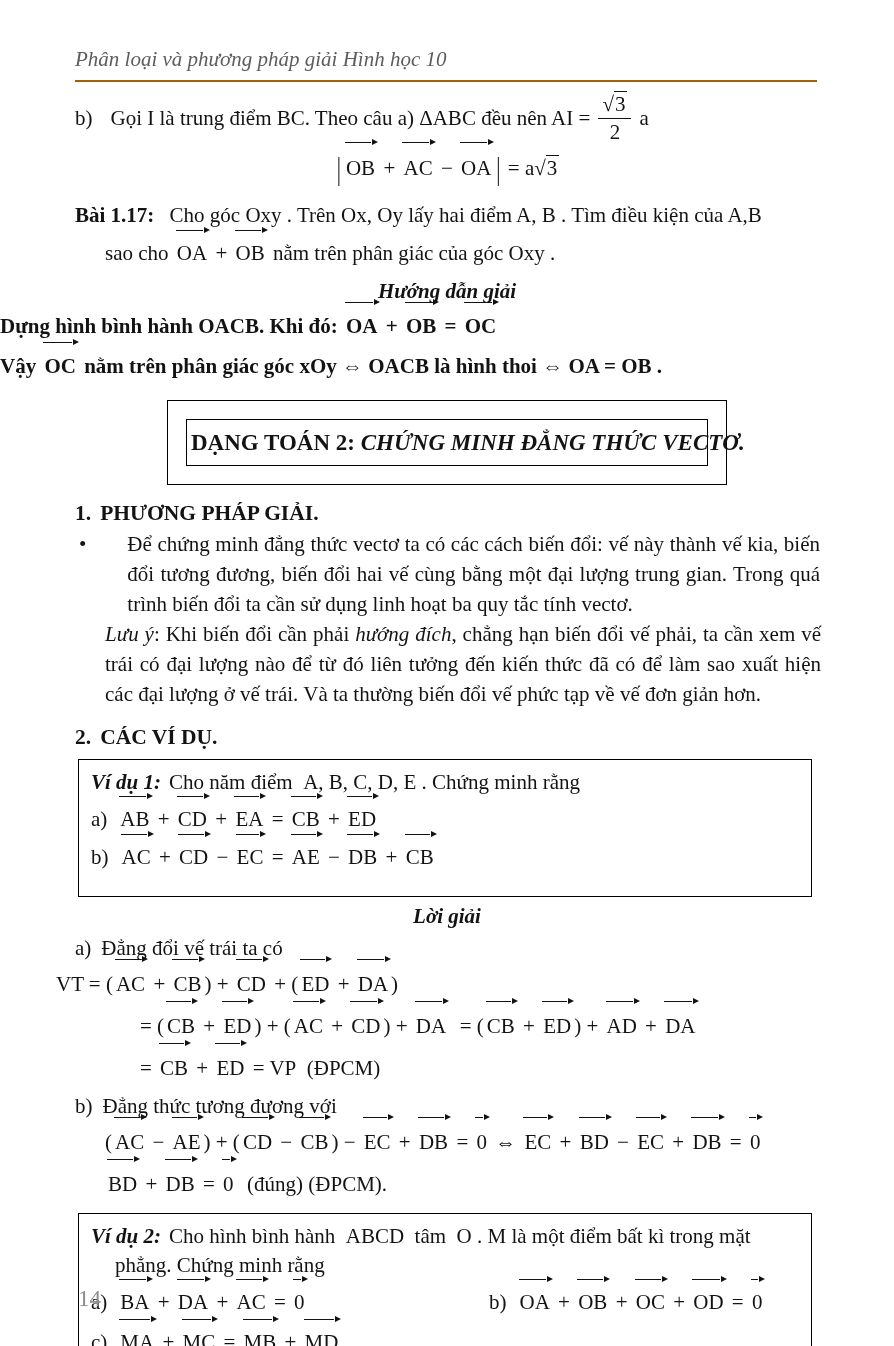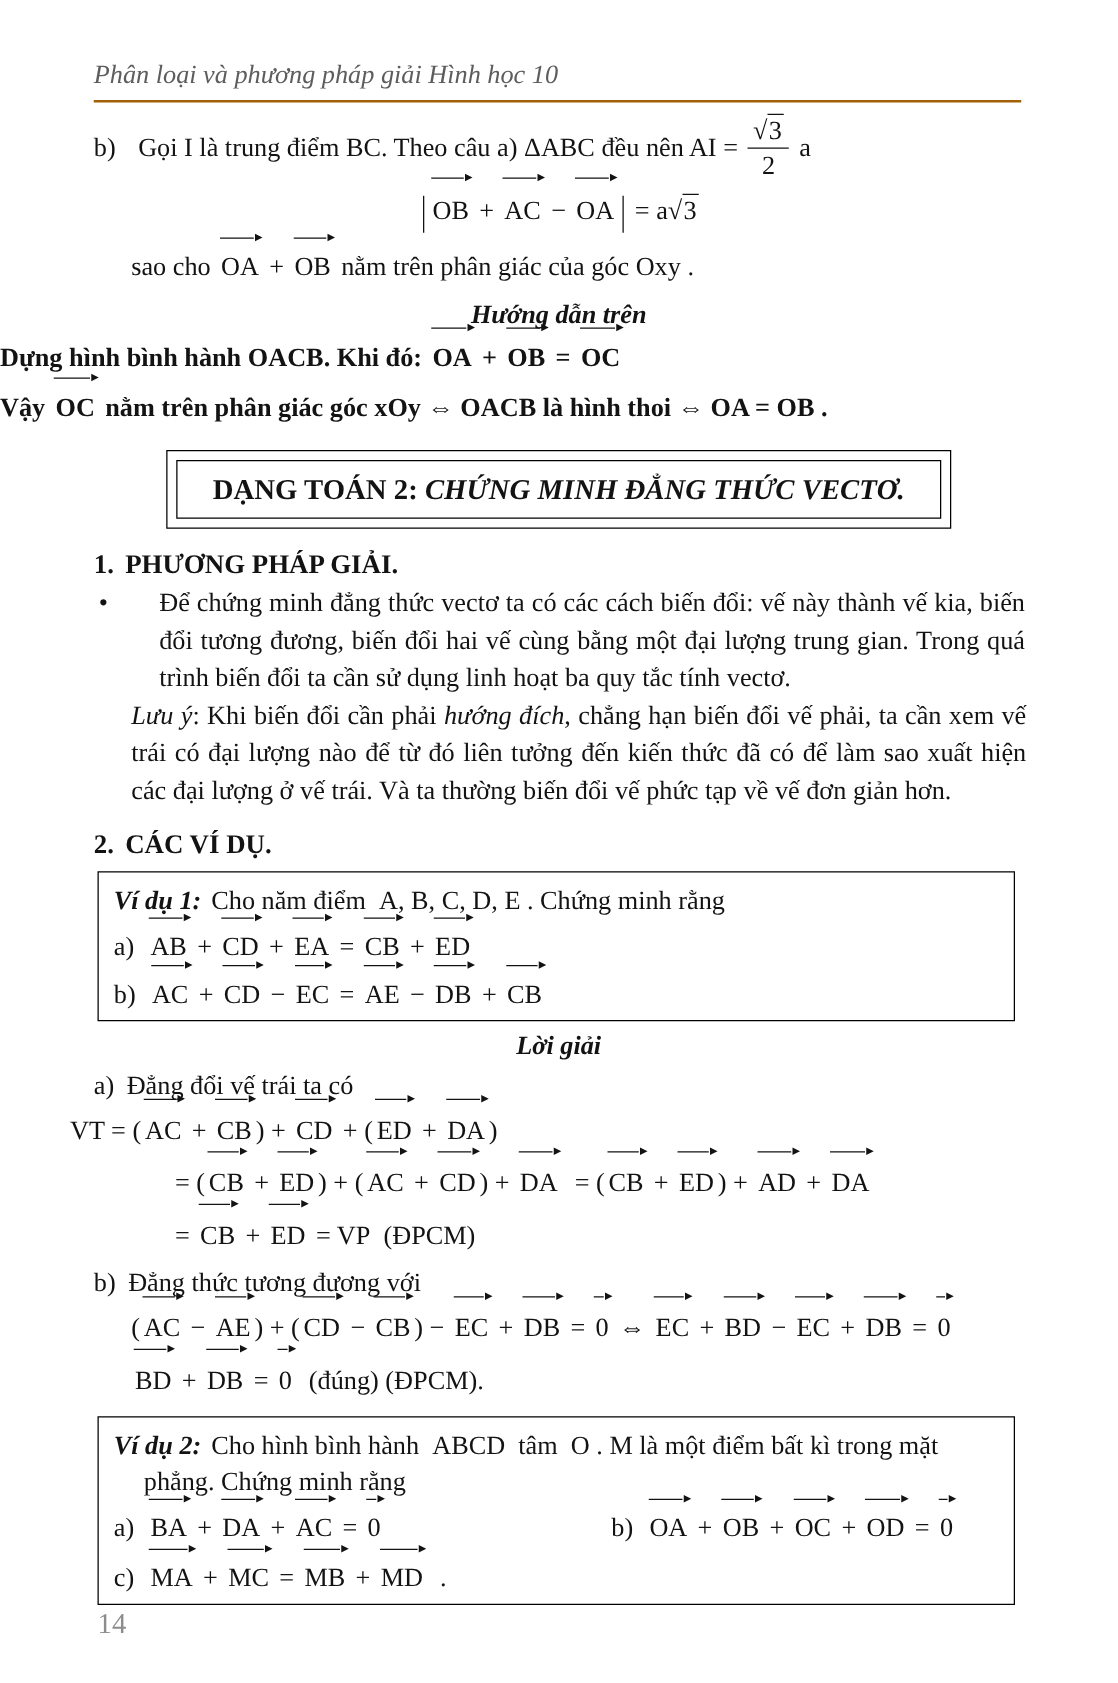--- a/index.html
+++ b/index.html
@@ -45,23 +45,23 @@
   
   .ex117-l1{margin:10px 75px 0 75px;line-height:30px;}
   .ex117-l2{margin:0 75px 0 105px;line-height:38px;padding-top:4px;}
   .center-head{
     text-align:center;font-weight:bold;font-style:italic;
     line-height:30px;margin-top:4px;
   }
   .sol-ln{line-height:40px;font-weight:bold;}
   
   .dang-box{
-    width:628px;margin:14px auto 0 auto;
+    width:560px;margin:14px auto 0 auto;
     border:1.7px solid #000;
-    padding:7px;box-sizing:border-box;
+    padding:18px;box-sizing:border-box;
   }
   .dang-box-inner{
     border:1.3px solid #000;
     padding:9px 4px;
     text-align:center;
     font-weight:bold;font-size:23px;line-height:27px;
     white-space:nowrap;
   }
   .dang-title-italic{font-style:italic;}
   
@@ -71,21 +71,21 @@
   .bullet-row{display:flex;gap:13px;margin:2px 0 0 79px;width:741px;box-sizing:border-box;}
   .bullet-glyph{line-height:30px;}
   .bullet-text{flex:1;text-align:justify;line-height:30px;margin-left:28px;}
   .note-para{margin:0 0 0 105px;width:716px;box-sizing:border-box;text-align:justify;line-height:30px;}
   .it{font-style:italic;}
   
   .ex-box{
     margin:8px 0 0 78px;
     width:734px;box-sizing:border-box;
     border:1.7px solid #000;
-    padding:7px 12px 2px 12px;
+    padding:7px 12px 20px 12px;
   }
   .ex-title{line-height:30px;}
   .ex-title2{line-height:29px;padding-left:24px;}
   .ex-label{font-weight:bold;font-style:italic;margin-right:8px;}
   .ab-row{line-height:38px;padding-top:3px;}
   .ab-a{display:inline-block;width:398px;}
   .c-row{line-height:38px;padding-top:2px;}
   
   .item-row{margin:2px 0 0 75px;line-height:30px;}
   .formula{white-space:nowrap;}
@@ -127,23 +127,27 @@
     <span>Gọi I là trung điểm BC. Theo câu a) ΔABC đều nên AI =</span>
     <span class="frac">
       <span class="fnum"><span class="sq">√<span class="sqi">3</span></span></span>
       <span class="fden">2</span>
     </span>
     <span>a</span>
   </div>
 
   <div class="center-formula formula"><span class="bar">|</span><span class="vec">OB</span> + <span class="vec">AC</span> − <span class="vec">OA</span><span class="bar">|</span> = a<span class="sq">√<span class="sqi">3</span></span></div>
 
+  <div class="ex117-l1">
+    <span class="boldlbl lbl">Bài 1.17:</span>
+    <span>Cho góc Oxy . Trên Ox, Oy lấy hai điểm A, B . Tìm điều kiện của A,B</span>
+  </div>
   <div class="ex117-l2 formula">sao cho <span class="vec">OA</span> + <span class="vec">OB</span> nằm trên phân giác của góc Oxy .</div>
 
-  <div class="center-head">Hướng dẫn trên</div>
+  <div class="center-head">Hướng dẫn giải</div>
 
   <div class="sol-ln formula">Dựng hình bình hành OACB. Khi đó: <span class="vec">OA</span> + <span class="vec">OB</span> = <span class="vec">OC</span></div>
   <div class="sol-ln formula">Vậy <span class="vec">OC</span> nằm trên phân giác góc xOy ⇔ OACB là hình thoi ⇔ OA = OB .</div>
 
   <div class="dang-box">
     <div class="dang-box-inner">
       <span>DẠNG TOÁN 2:</span>
       <span class="dang-title-italic">CHỨNG MINH ĐẲNG THỨC VECTƠ.</span>
     </div>
   </div>

